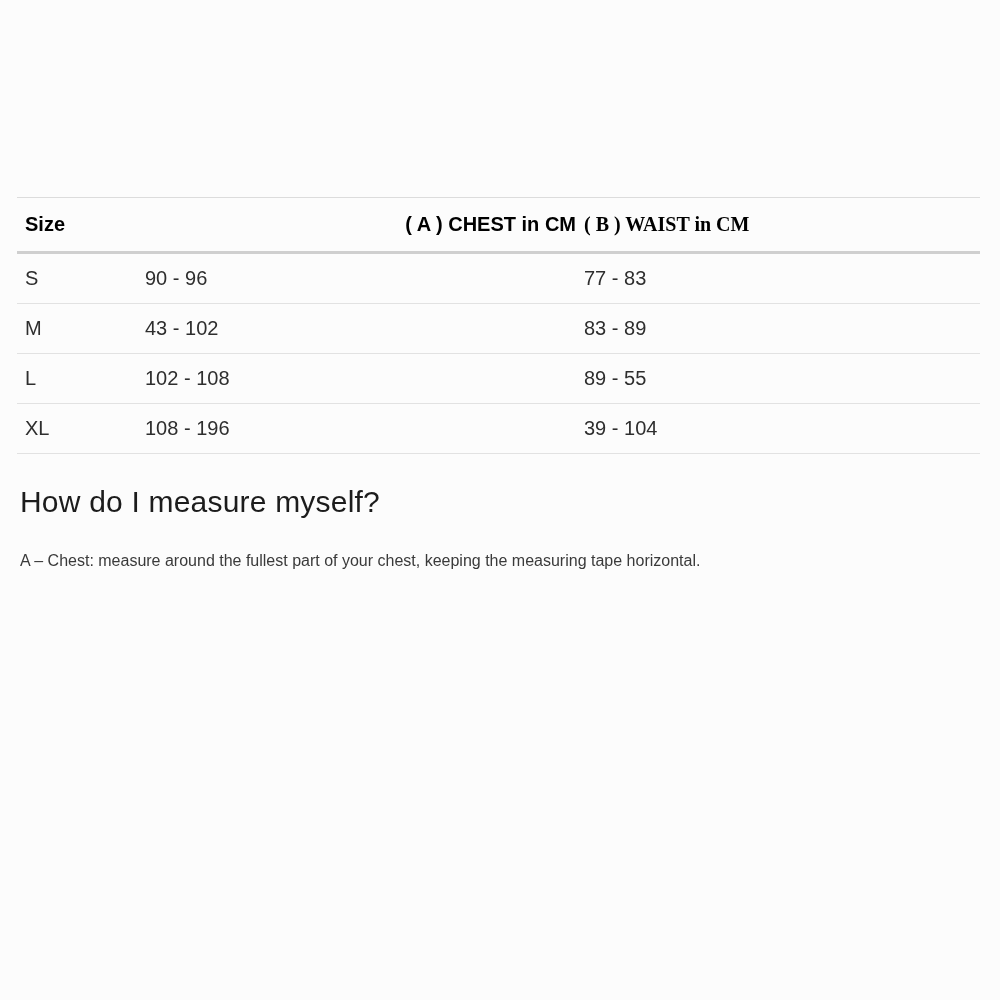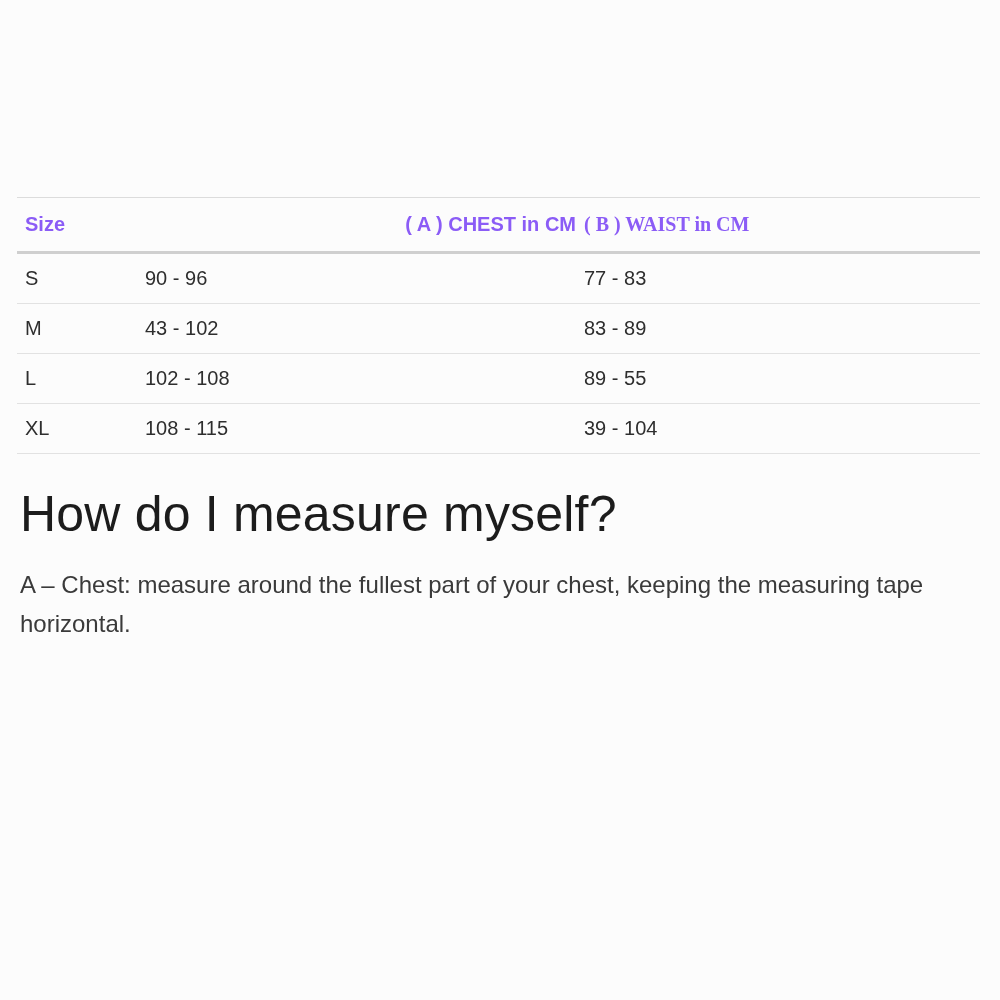--- a/index.html
+++ b/index.html
@@ -18,47 +18,47 @@
   }
   table.size-chart {
     width: 963px;
     border-collapse: collapse;
     border-top: 1px solid #dcdcdc;
   }
   table.size-chart th {
     text-align: left;
     font-size: 20px;
     font-weight: bold;
-    color: #8b5cf6;
+    color: #000000;
     padding: 15px 0 15px 8px;
     border-bottom: 3px solid #cfcfcf;
   }
   table.size-chart td {
     font-size: 20px;
     font-weight: 400;
     color: #2e2e2e;
     padding: 13px 0 13px 8px;
     border-bottom: 1px solid #e2e2e2;
   }
   table.size-chart .col-size  { width: 112px; }
   table.size-chart .col-chest { width: 431px; text-align: right; }
   table.size-chart .col-waist { width: auto; font-family: Liberation Serif, serif;  }
   h2.measure-heading {
     margin: 31px 0 22px 0;
     padding-left: 3px;
-    font-size: 50px;
+    font-size: 30px;
     font-weight: 400;
     color: #1c1c1c;
     letter-spacing: 0.2px;
   }
   .measure-text p {
     margin: 0 0 1px 0;
     padding-left: 3px;
     max-width: 942px;
-    font-size: 24px;
+    font-size: 16px;
     line-height: 39px;
     color: #3a3a3a;
   }
 </style>
 </head>
 <body>
 
 <div class="page">
 
   <table class="size-chart">
@@ -80,21 +80,21 @@
         <td>43 - 102</td>
         <td>83 - 89</td>
       </tr>
       <tr>
         <td>L</td>
         <td>102 - 108</td>
         <td>89 - 55</td>
       </tr>
       <tr>
         <td>XL</td>
-        <td>108 - 115</td>
+        <td>108 - 196</td>
         <td>39 - 104</td>
       </tr>
     </tbody>
   </table>
 
   <h2 class="measure-heading">How do I measure myself?</h2>
 
   <div class="measure-text">
     <p>A – Chest: measure around the fullest part of your chest, keeping the measuring tape horizontal.</p>
   </div>

